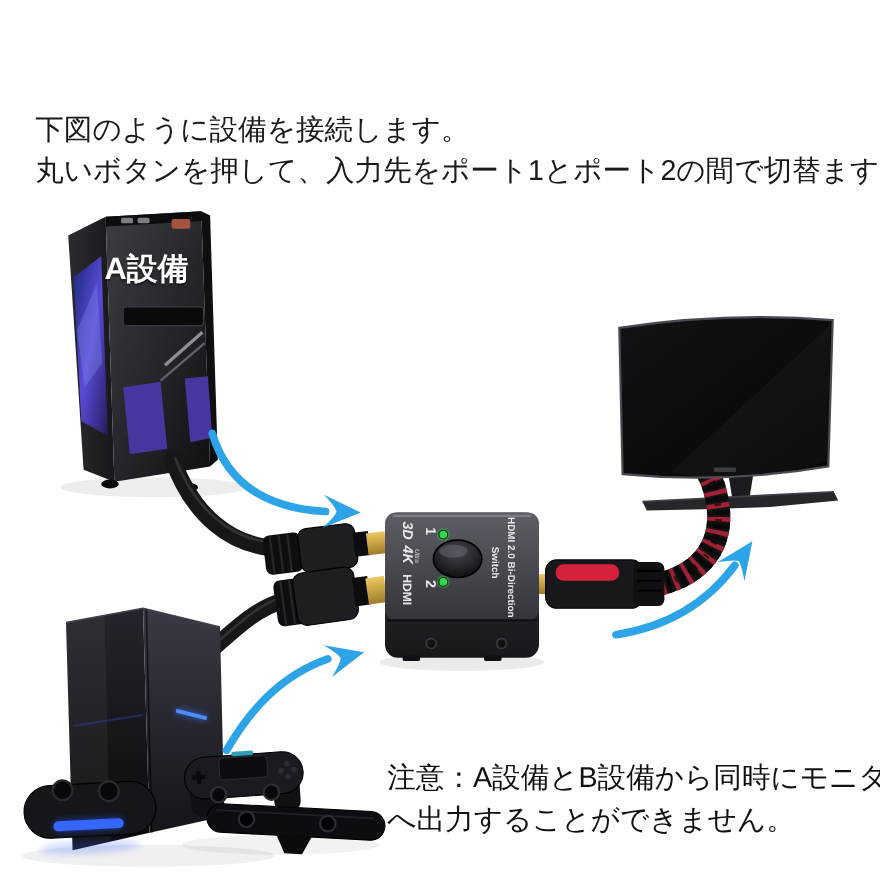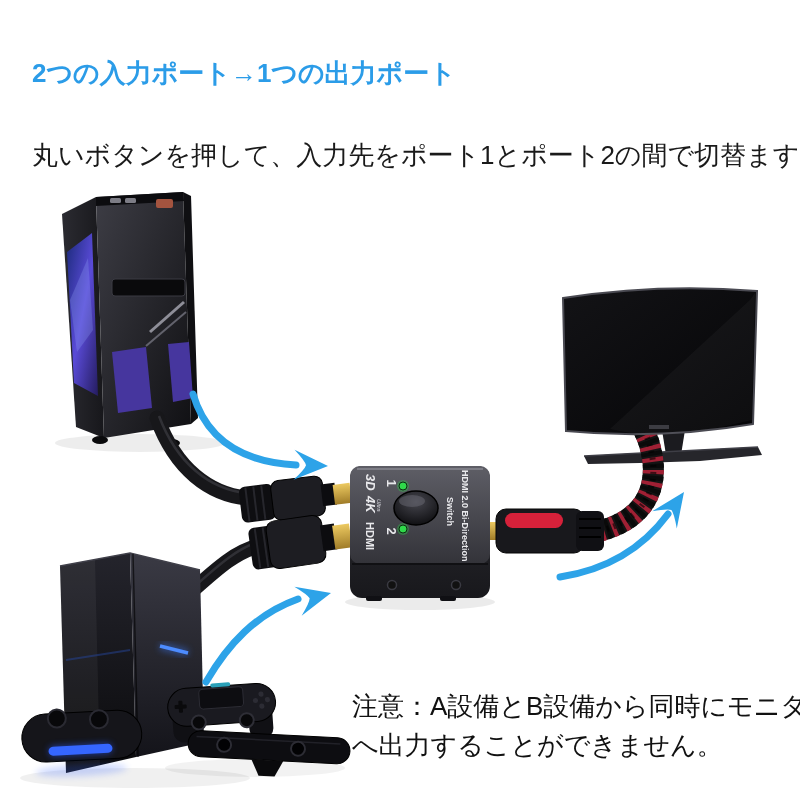--- a/index.html
+++ b/index.html
@@ -229,19 +229,20 @@
       <path d="M 206,682 C 228,644 256,614 298,599" fill="none" stroke-width="7" stroke-linecap="round"></path>
       <path transform="translate(331,593) rotate(-14)" d="M0,0 L-34,-15 Q-23,-4 -22,0 Q-23,4 -34,15 Z" stroke="none"></path>
     </g>
     <g>
       <path d="M 560,577 C 606,570 642,549 668,514" fill="none" stroke-width="7" stroke-linecap="round"></path>
       <path transform="translate(684,492) rotate(-55)" d="M0,0 L-34,-15 Q-23,-4 -22,0 Q-23,4 -34,15 Z" stroke="none"></path>
     </g>
   </g>
 </svg>
 
-  <div class="txt headline">2つの入力ポート→1つの出力ポート</div>
+  <div class="txt sub1">下図のように設備を接続します。</div>
   <div class="txt sub2">丸いボタンを押して、入力先をポート1とポート2の間で切替ます。</div>
+  <div class="txt dev-label label-a">A設備</div>
   <div class="txt note">
     <span>注意：A設備とB設備から同時にモニター</span>
     <span>へ出力することができません。</span>
   </div>
 </div>
 
 </body></html>

